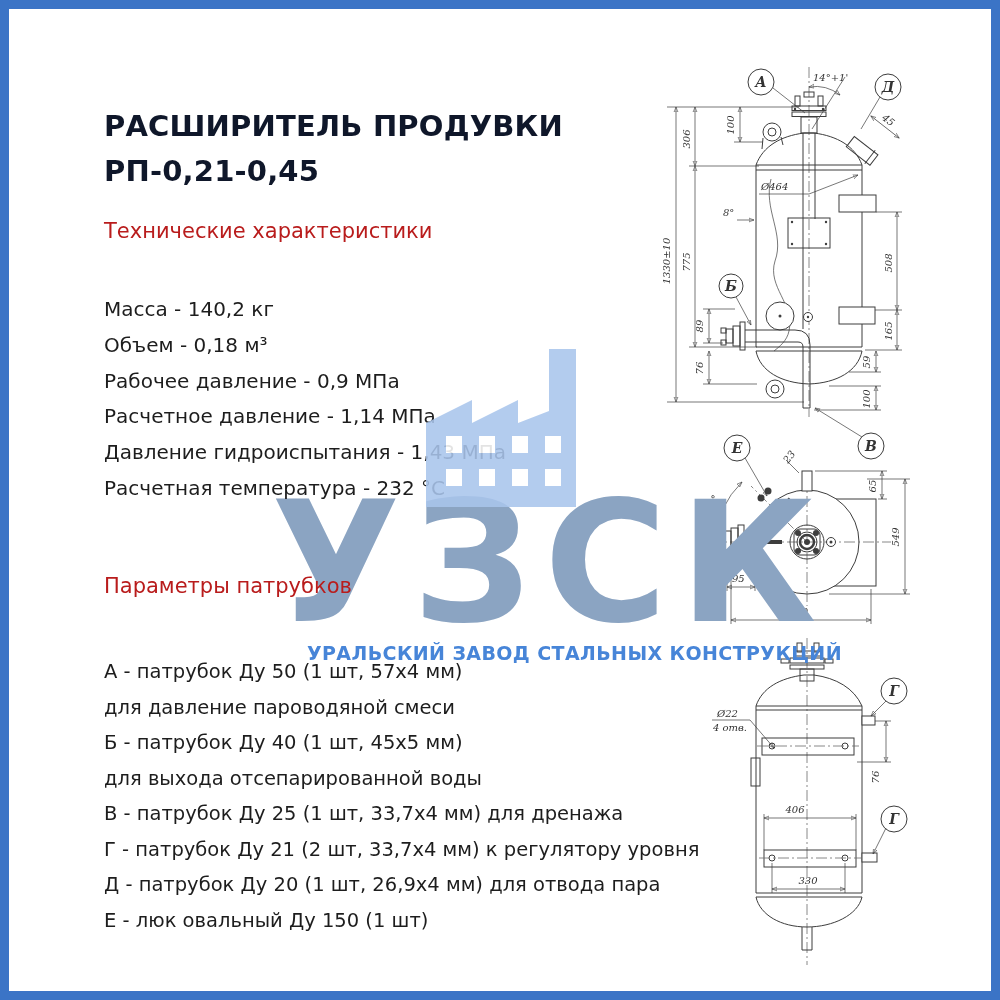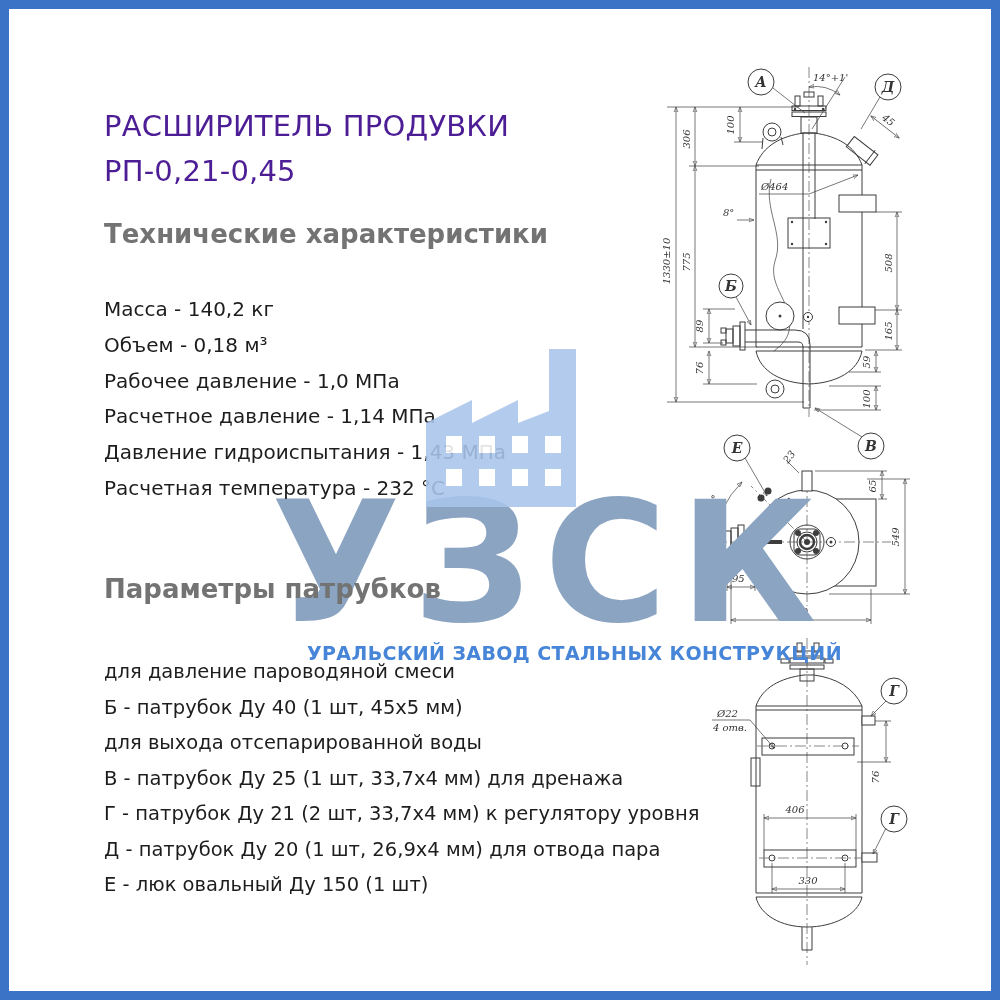--- a/index.html
+++ b/index.html
@@ -3,22 +3,22 @@
 <meta charset="utf-8">
 <style>
   html,body{margin:0;padding:0;}
   .page{
     position:relative;width:1000px;height:1000px;box-sizing:border-box;
     background:#ffffff;border:9px solid #3b74c6;overflow:hidden;
     font-family:"DejaVu Sans","Liberation Sans",sans-serif;color:#1c1c1c;
   }
   
   .txt{position:absolute;left:95px;z-index:3;}
-  .title{top:95px;font-size:29px;font-weight:normal;line-height:45px;color:#4c1d95;letter-spacing:.2px;}
-  .h2{font-size:26px;font-weight:bold;color:#737373;}
+  .title{top:95px;font-size:29px;font-weight:bold;line-height:45px;color:#0f172a;letter-spacing:.2px;}
+  .h2{font-size:21px;font-weight:normal;color:#b91c1c;}
   .h2.specs{top:210px;}
   .h2.nozzles{top:565px;}
   .list{font-size:20px;color:#1d1d1d;}
   .list.spec{top:283px;line-height:35.8px;}
   .list.noz{top:645px;font-size:19.5px;line-height:35.5px;}
   
   .wm{position:absolute;pointer-events:none;}
   .wm-abbr{left:262px;top:470px;z-index:2;font-size:168px;font-weight:bold;letter-spacing:12px;line-height:1;text-align:center;}
   .wm-name{left:298px;top:633px;z-index:2;font-size:19px;font-weight:bold;letter-spacing:.4px;}
   .wm-icon{left:417px;top:340px;z-index:4;opacity:.88;}
@@ -44,29 +44,30 @@
   <div class="txt title">
     <div>РАСШИРИТЕЛЬ ПРОДУВКИ</div>
     <div>РП-0,21-0,45</div>
   </div>
 
   <div class="txt h2 specs">Технические характеристики</div>
 
   <div class="txt list spec">
     <div>Масса - 140,2 кг</div>
     <div>Объем - 0,18 м³</div>
-    <div>Рабочее давление - 1,0 МПа</div>
+    <div>Рабочее давление - 0,9 МПа</div>
     <div>Расчетное давление - 1,14 МПа</div>
     <div>Давление гидроиспытания - 1,43 МПа</div>
     <div>Расчетная температура - 232 °С</div>
   </div>
 
   <div class="txt h2 nozzles">Параметры патрубков</div>
 
   <div class="txt list noz">
+    <div>А - патрубок Ду 50 (1 шт, 57х4 мм)</div>
     <div>для давление пароводяной смеси</div>
     <div>Б - патрубок Ду 40 (1 шт, 45х5 мм)</div>
     <div>для выхода отсепарированной воды</div>
     <div>В - патрубок Ду 25 (1 шт, 33,7х4 мм) для дренажа</div>
     <div>Г - патрубок Ду 21 (2 шт, 33,7х4 мм) к регулятору уровня</div>
     <div>Д - патрубок Ду 20 (1 шт, 26,9х4 мм) для отвода пара</div>
     <div>Е - люк овальный Ду 150 (1 шт)</div>
   </div>
 
   <div class="wm wm-abbr" style="color:#8ba4c2;">УЗСК</div>

